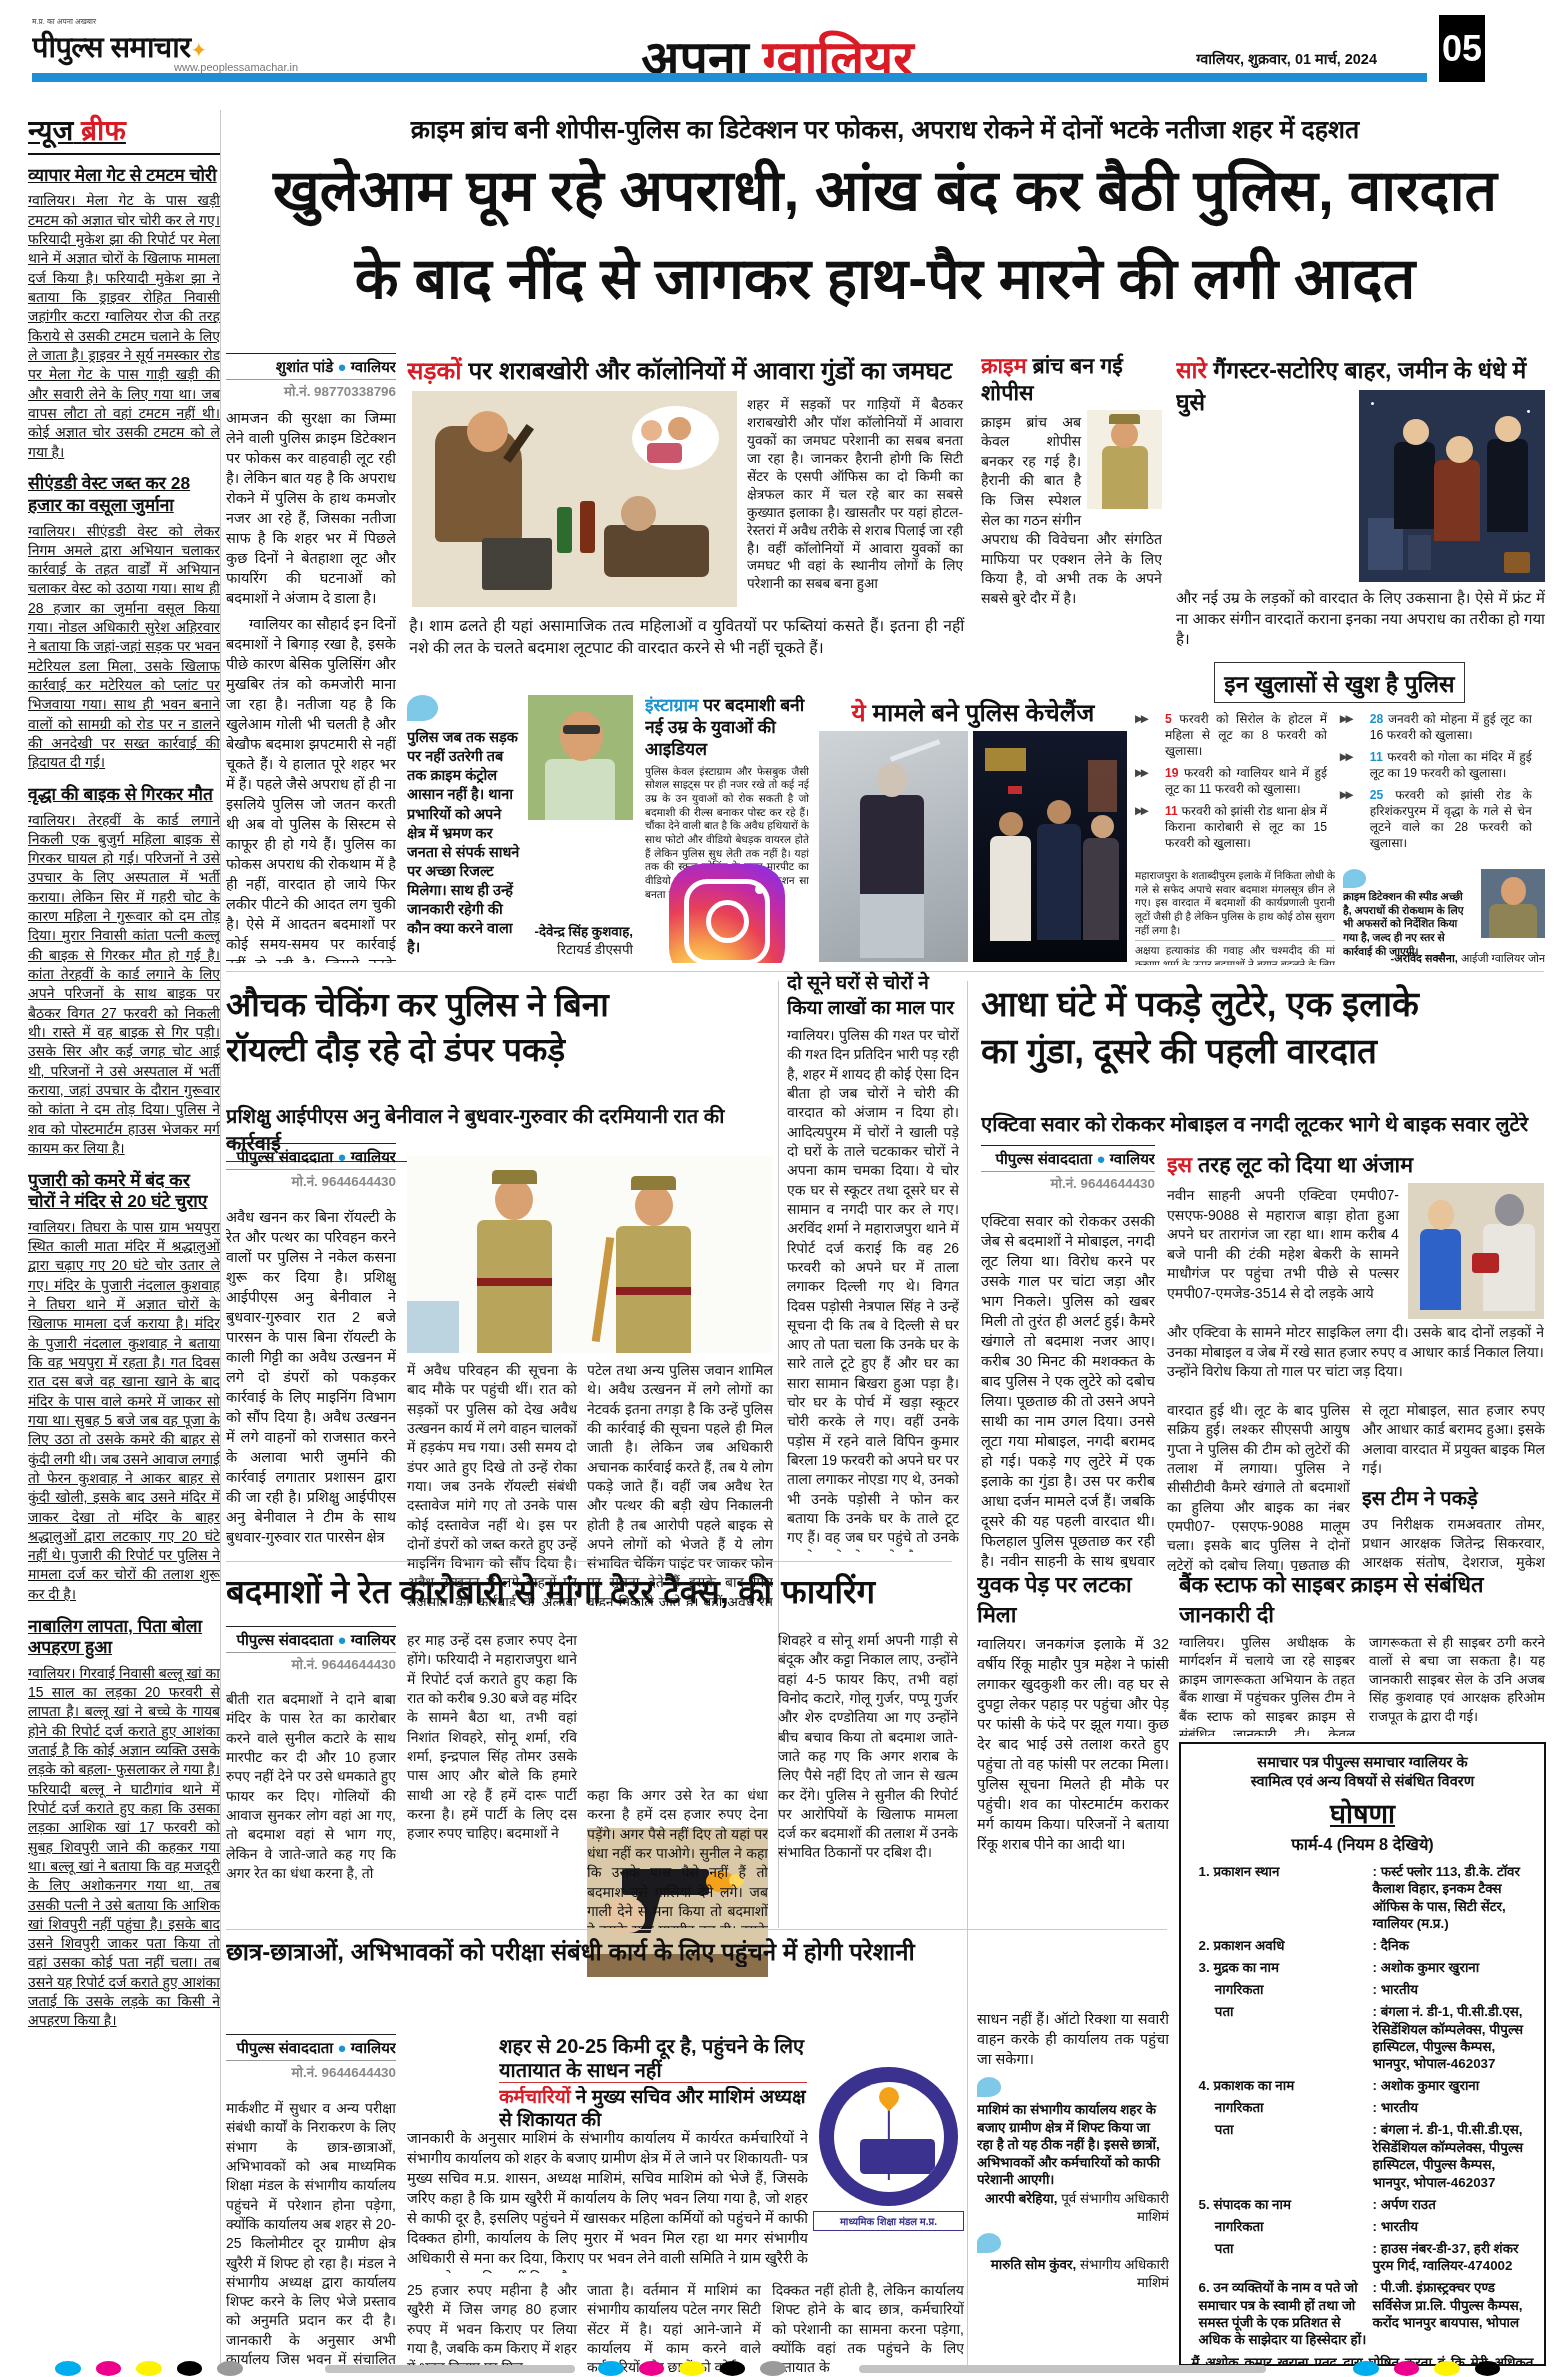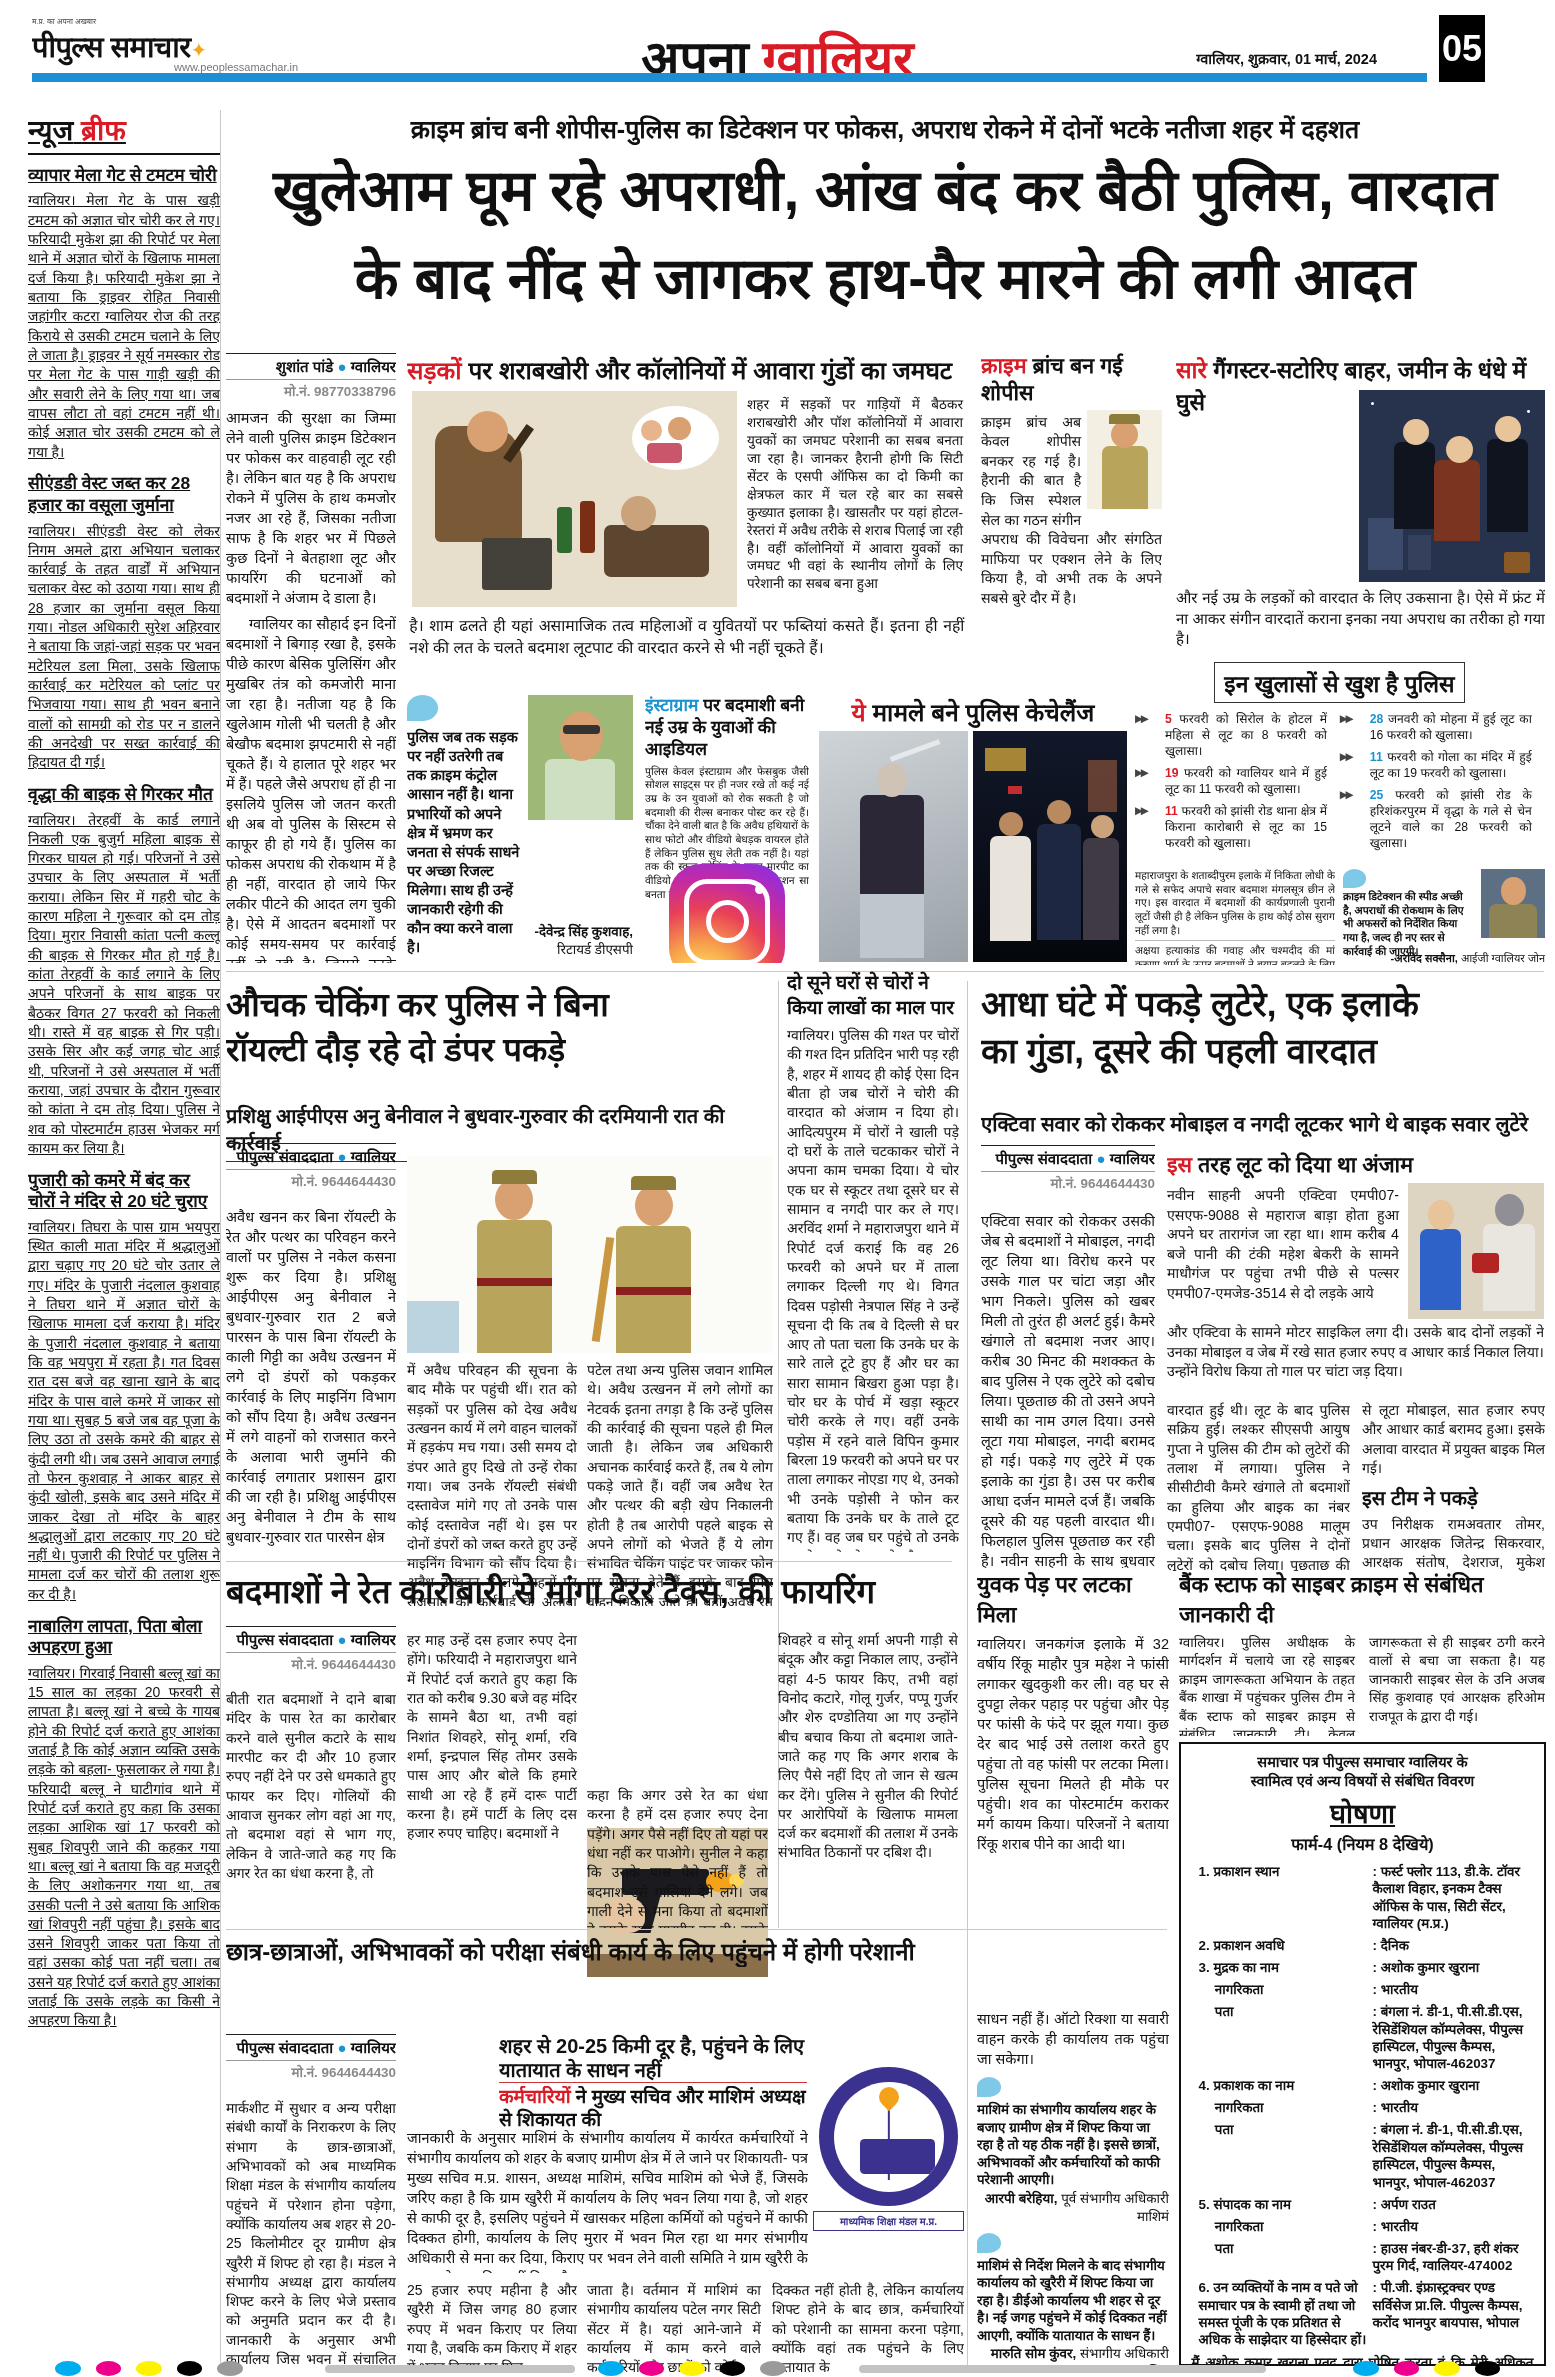--- a/index.html
+++ b/index.html
@@ -438,21 +438,20 @@
 
   <div class="abs" style="left:977px; top:2009px; width:192px; height:363px;">
     <div class="body-txt" style="font-size:14.5px;">साधन नहीं हैं। ऑटो रिक्शा या सवारी वाहन करके ही कार्यालय तक पहुंचा जा सकेगा।</div>
     <div style="margin-top:8.1px;">
       <span class="qmark" style="width:24.4px; height:20px;"></span>
       <div class="b" style="font-size:13.4px; line-height:1.3; margin-top:2.3px;">माशिमं का संभागीय कार्यालय शहर के बजाए ग्रामीण क्षेत्र में शिफ्ट किया जा रहा है तो यह ठीक नहीं है। इससे छात्रों, अभिभावकों और कर्मचारियों को काफी परेशानी आएगी।</div>
       <div class="attrib"><span class="an">आरपी बरेहिया,</span> <span>पूर्व संभागीय अधिकारी माशिमं</span></div>
     </div>
     <div style="margin-top:8.1px;">
       <span class="qmark" style="width:24.4px; height:20px;"></span>
-      <div class="b" style="font-size:13.4px; line-height:1.3; margin-top:2.3px;">माशिमं से निर्देश मिलने के बाद संभागीय कार्यालय को खुरैरी में शिफ्ट किया जा रहा है। डीईओ कार्यालय भी शहर से दूर है। नई जगह पहुंचने में कोई दिक्कत नहीं आएगी, क्योंकि यातायात के साधन हैं।</div>
       <div class="attrib"><span class="an">मारुति सोम कुंवर,</span> <span>संभागीय अधिकारी माशिमं</span></div>
     </div>
   </div>
 
   <div class="cmyk" style="left:55px; top:2361px;">
     <i style="background:#00aeef;"></i>
       <i style="background:#ec008c;"></i>
       <i style="background:#fff200;"></i>
       <i style="background:#000;"></i>
       <i style="background:#9a9a9a;"></i>

